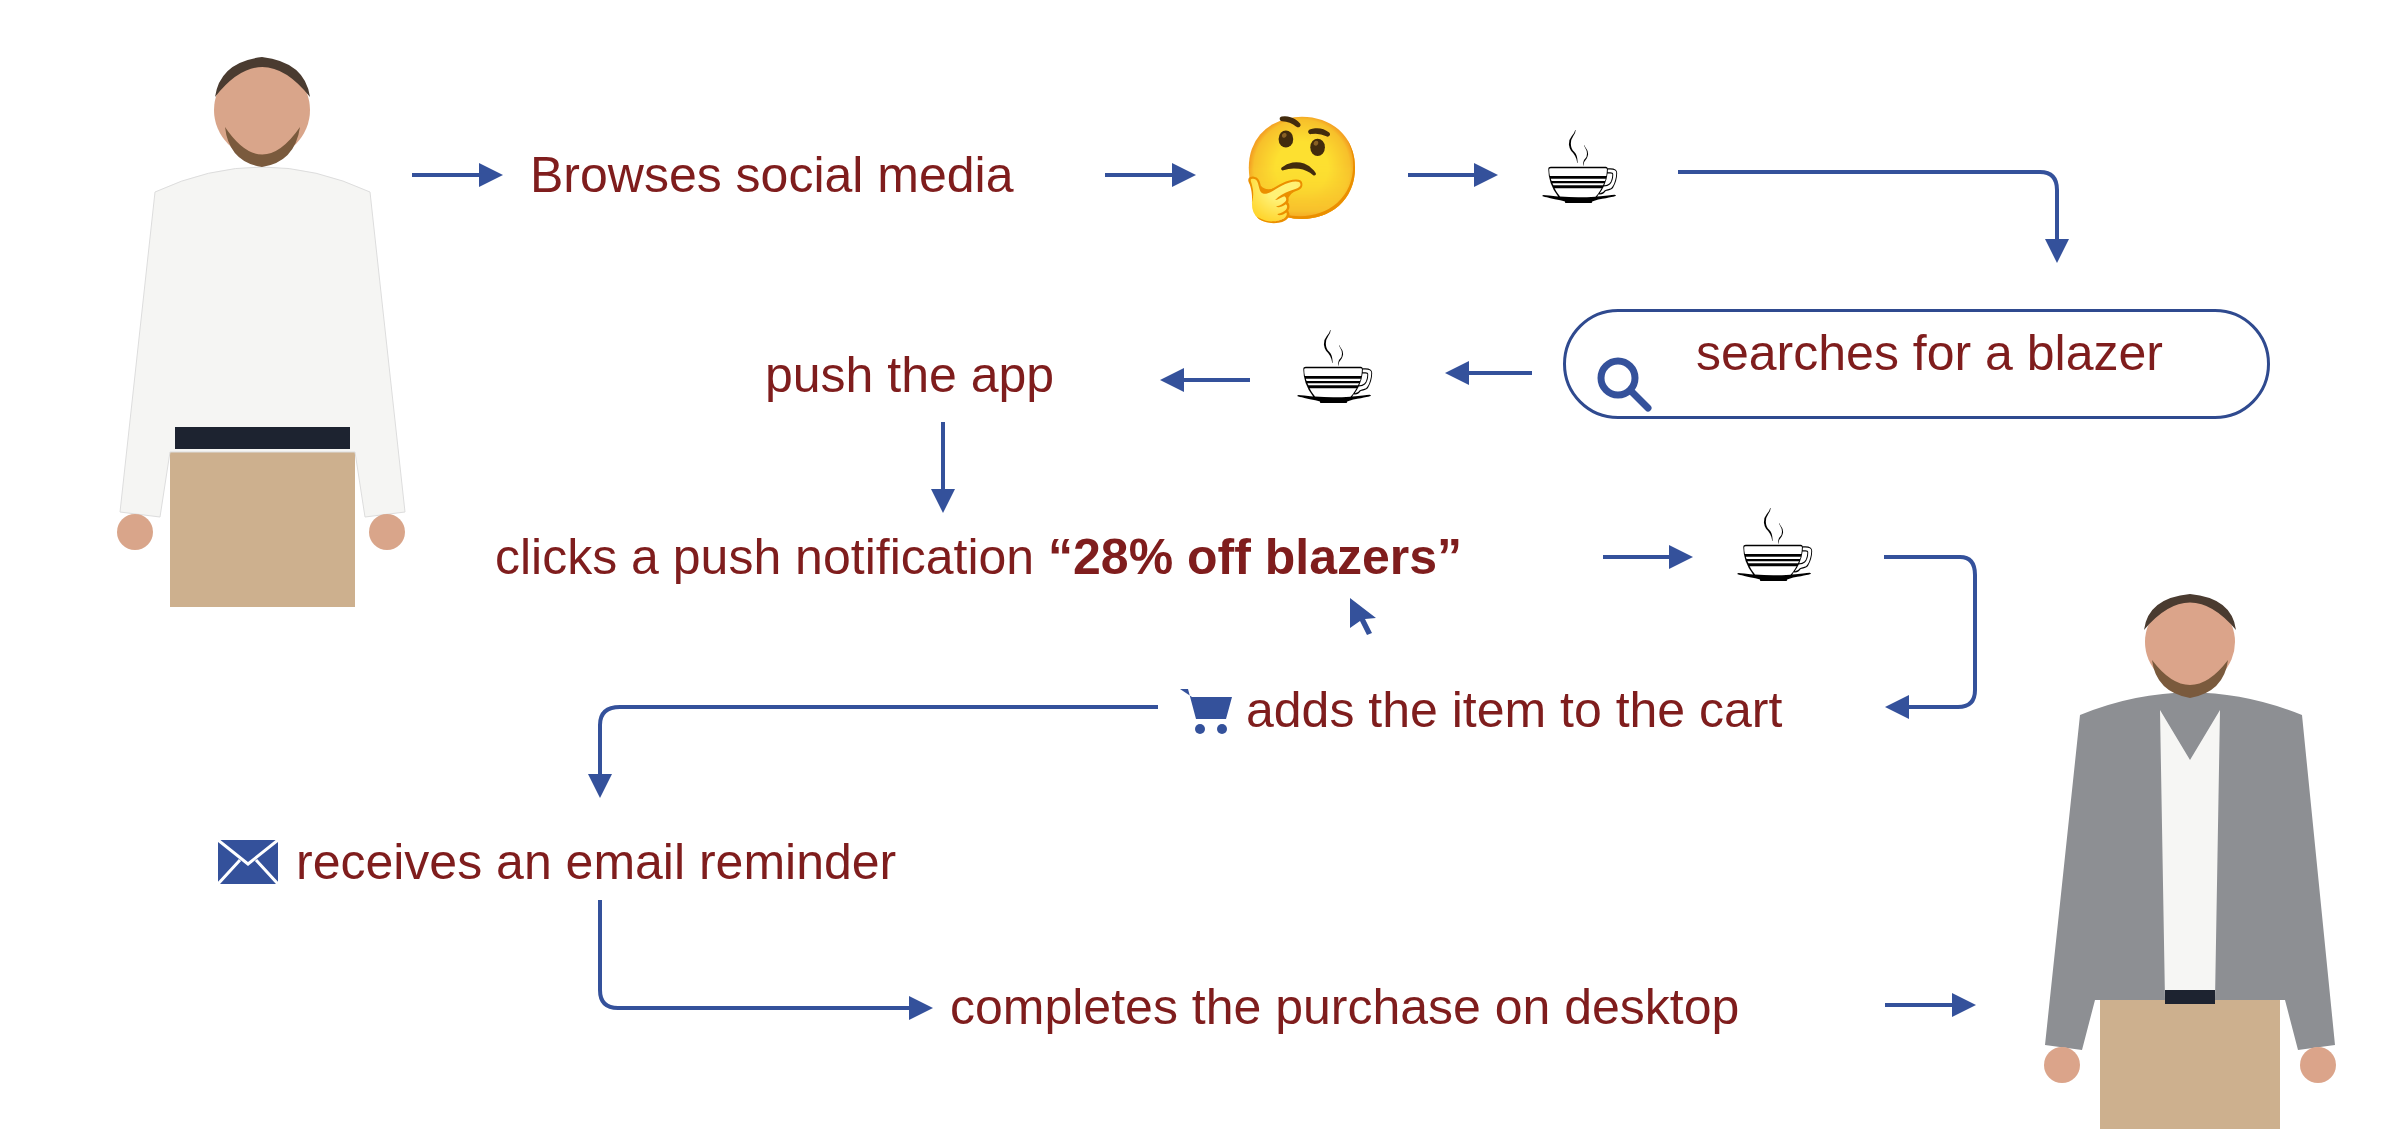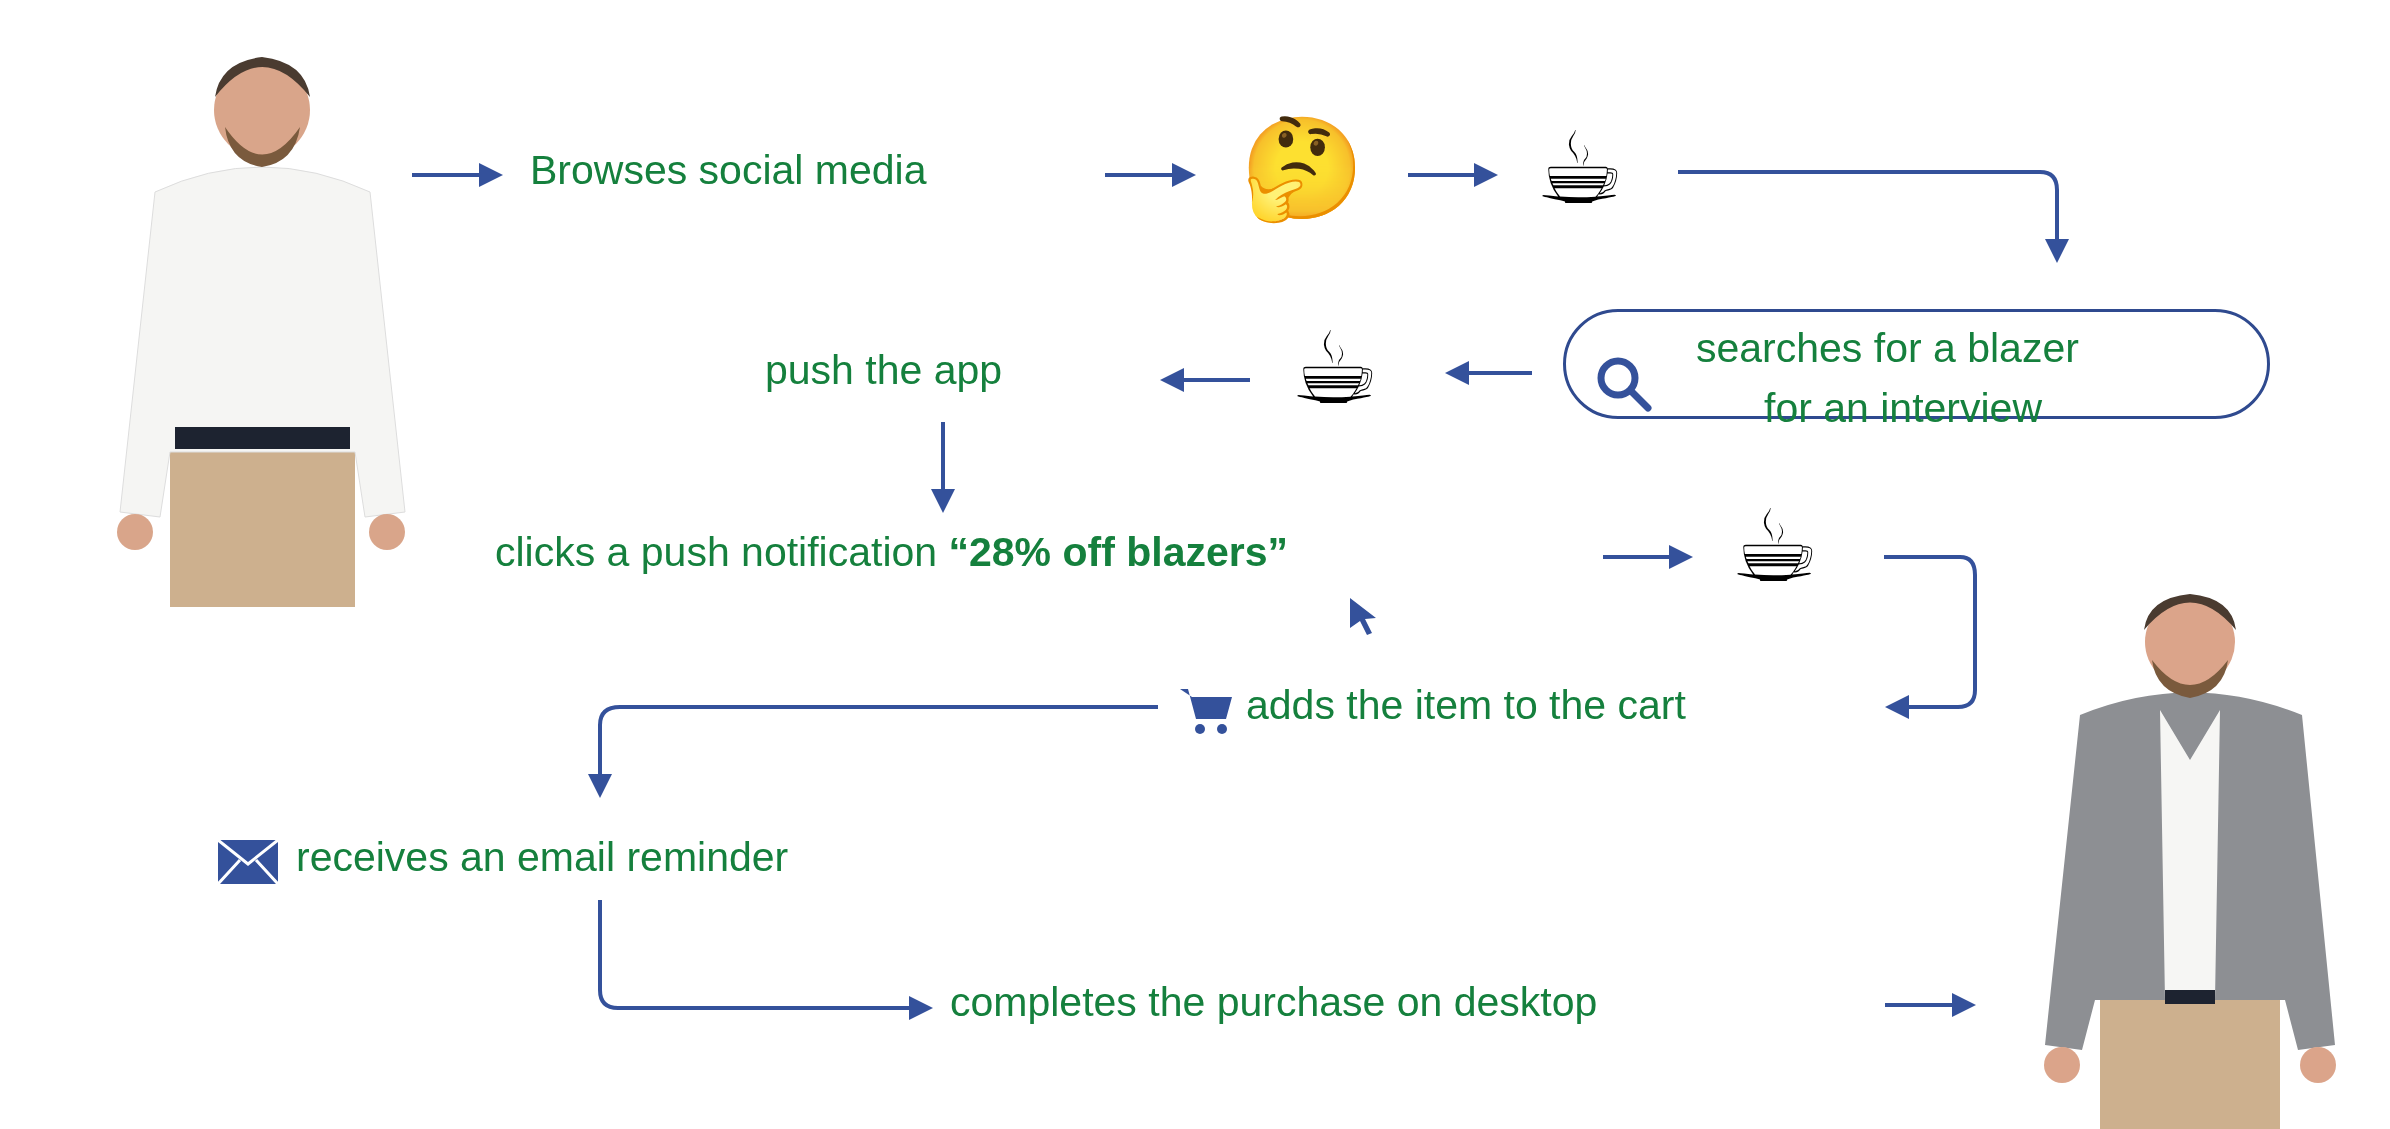--- a/index.html
+++ b/index.html
@@ -1,18 +1,18 @@
 <!DOCTYPE html>
 <html><head>
 <meta charset="utf-8">
 <style>
   html,body{margin:0;padding:0;background:#fff;}
   body{width:2390px;height:1129px;position:relative;overflow:hidden;font-family:"Liberation Sans","DejaVu Sans",sans-serif;}
   .abs{position:absolute;}
-  .label{position:absolute;color:#15803d;font-size:41px;white-space:nowrap;line-height:1;}
+  .label{position:absolute;color:#7f1d1d;font-size:50px;white-space:nowrap;line-height:1;}
   .bold{font-weight:bold;}
   svg.lines{position:absolute;left:0;top:0;}
   .emoji{position:absolute;font-size:100px;line-height:1;}
   .pill{position:absolute;border:3px solid #2f4a8f;border-radius:75px;box-sizing:border-box;}
   .person{position:absolute;}
 </style>
 </head>
 <body>
 
 <svg class="lines" width="2390" height="1129" viewBox="0 0 2390 1129">
@@ -53,21 +53,20 @@
 <div class="label" style="left:530px;top:150px;">Browses social media</div>
 <div class="emoji" style="left:1240px;top:118px;">🤔</div>
 <div class="emoji" style="left:1535px;top:118px;">☕</div>
 
 <div class="pill" style="left:1563px;top:309px;width:707px;height:110px;">
   <svg class="abs" style="left:28px;top:42px;" width="60" height="60" viewBox="0 0 60 60">
     <circle cx="24" cy="24" r="17" stroke="#34519b" stroke-width="7" fill="none"></circle>
     <line x1="37" y1="37" x2="54" y2="54" stroke="#34519b" stroke-width="7" stroke-linecap="round"></line>
   </svg>
   <div class="label" style="left:130px;top:16px;">searches for a blazer</div>
-  <div class="label" style="left:198px;top:76px;">for an interview</div>
 </div>
 
 <div class="emoji" style="left:1290px;top:318px;">☕</div>
 <div class="label" style="left:765px;top:350px;">push the app</div>
 
 <div class="label" style="left:495px;top:532px;">
   <span>clicks a push notification </span><span class="bold">“28% off blazers”</span>
 </div>
 <svg class="abs" style="left:1348px;top:596px;" width="32" height="40" viewBox="0 0 32 40">
   <path d="M2 2 L28 22 L17 23 L24 37 L19 39 L12 25 L2 32 Z" fill="#34519b"></path>

